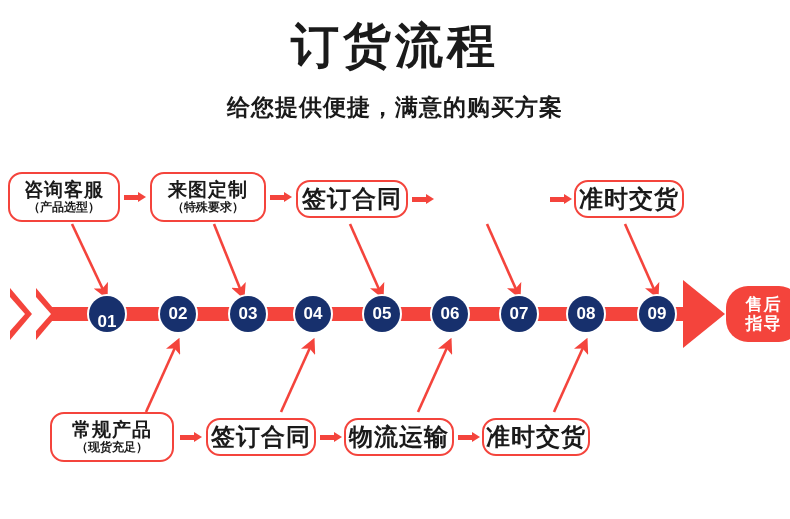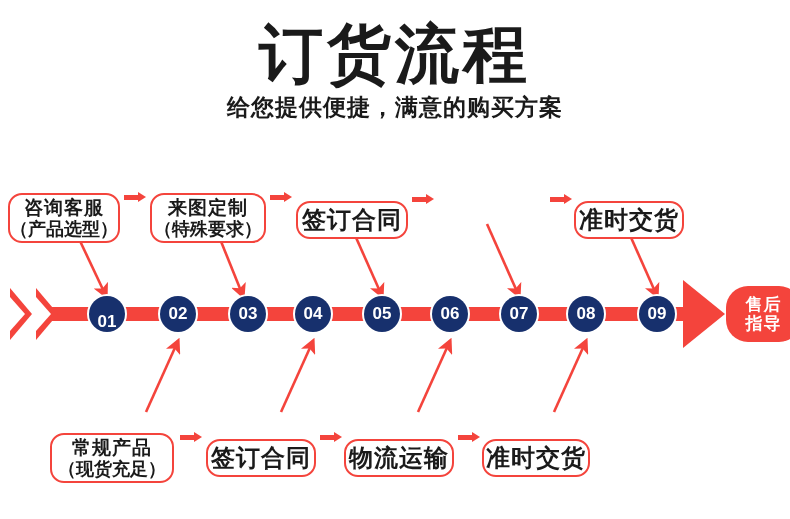--- a/index.html
+++ b/index.html
@@ -9,21 +9,21 @@
     font-family:"Liberation Sans","DejaVu Sans",sans-serif;
     overflow:hidden;
     position:relative;
   }
   #stage{position:relative;width:790px;height:519px;}
 
   
   .title{
     position:absolute;left:0;top:18px;width:790px;
     text-align:center;
-    font-size:64px;font-weight:bold;color:#1a1a1a;
+    font-size:48px;font-weight:bold;color:#1a1a1a;
     letter-spacing:4px;line-height:1.15;
   }
   .subtitle{
     position:absolute;left:0;top:92px;width:790px;
     text-align:center;
     font-size:23px;font-weight:bold;color:#1a1a1a;
     letter-spacing:1px;
   }
 
   
@@ -32,24 +32,23 @@
   
   .pbox{
     position:absolute;
     border:2px solid #f4443c;
     border-radius:14px;
     background:#ffffff;
     box-sizing:border-box;
     display:flex;flex-direction:column;
     align-items:center;justify-content:center;
     color:#1a1a1a;
-    margin-top:21px;
   }
   .pbox .l1{font-size:19px;font-weight:bold;line-height:1.12;letter-spacing:1px;}
-  .pbox .l2{font-size:18px;font-weight:bold;line-height:1.15;letter-spacing:0px;margin-top:1px;}
+  .pbox .l2{font-size:12px;font-weight:bold;line-height:1.15;letter-spacing:0px;margin-top:1px;}
   .pbox.single .l1{font-size:24px;}
 
   
   .mini-arrow{position:absolute;height:10px;}
   .mini-arrow .shaft{position:absolute;left:0;top:3px;height:5px;background:#f4443c;}
   .mini-arrow .head{
     position:absolute;top:0;width:0;height:0;
     border-top:5px solid transparent;border-bottom:5px solid transparent;
     border-left:8px solid #f4443c;
   }

